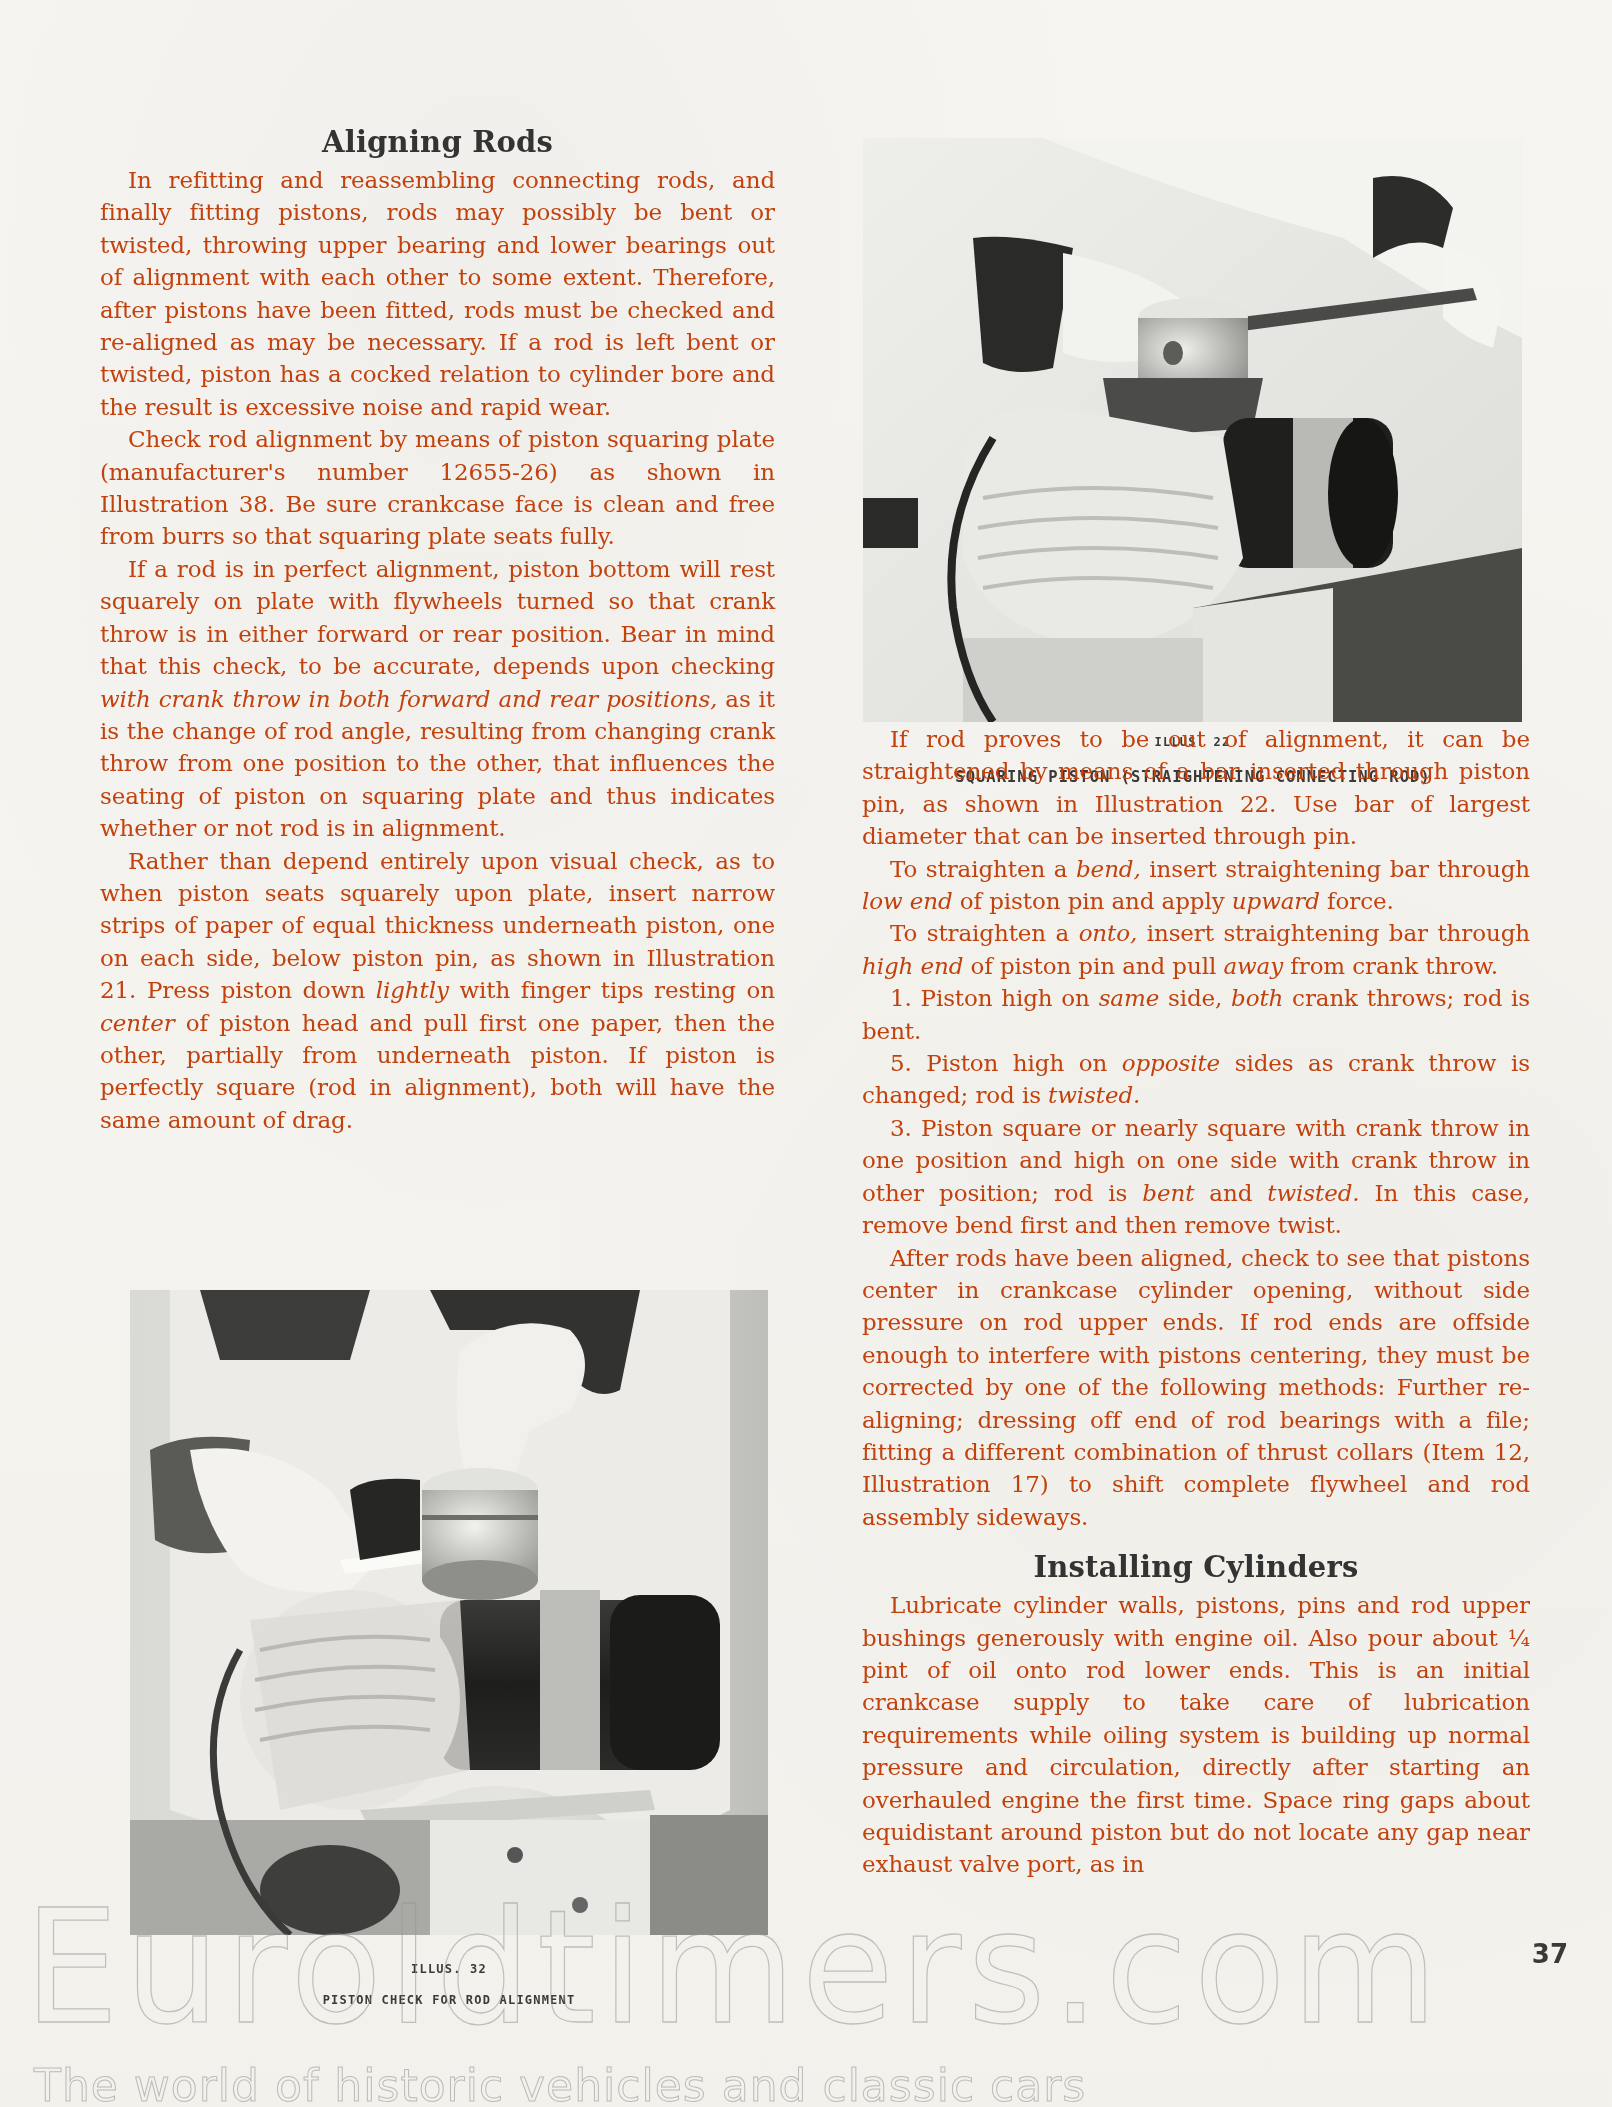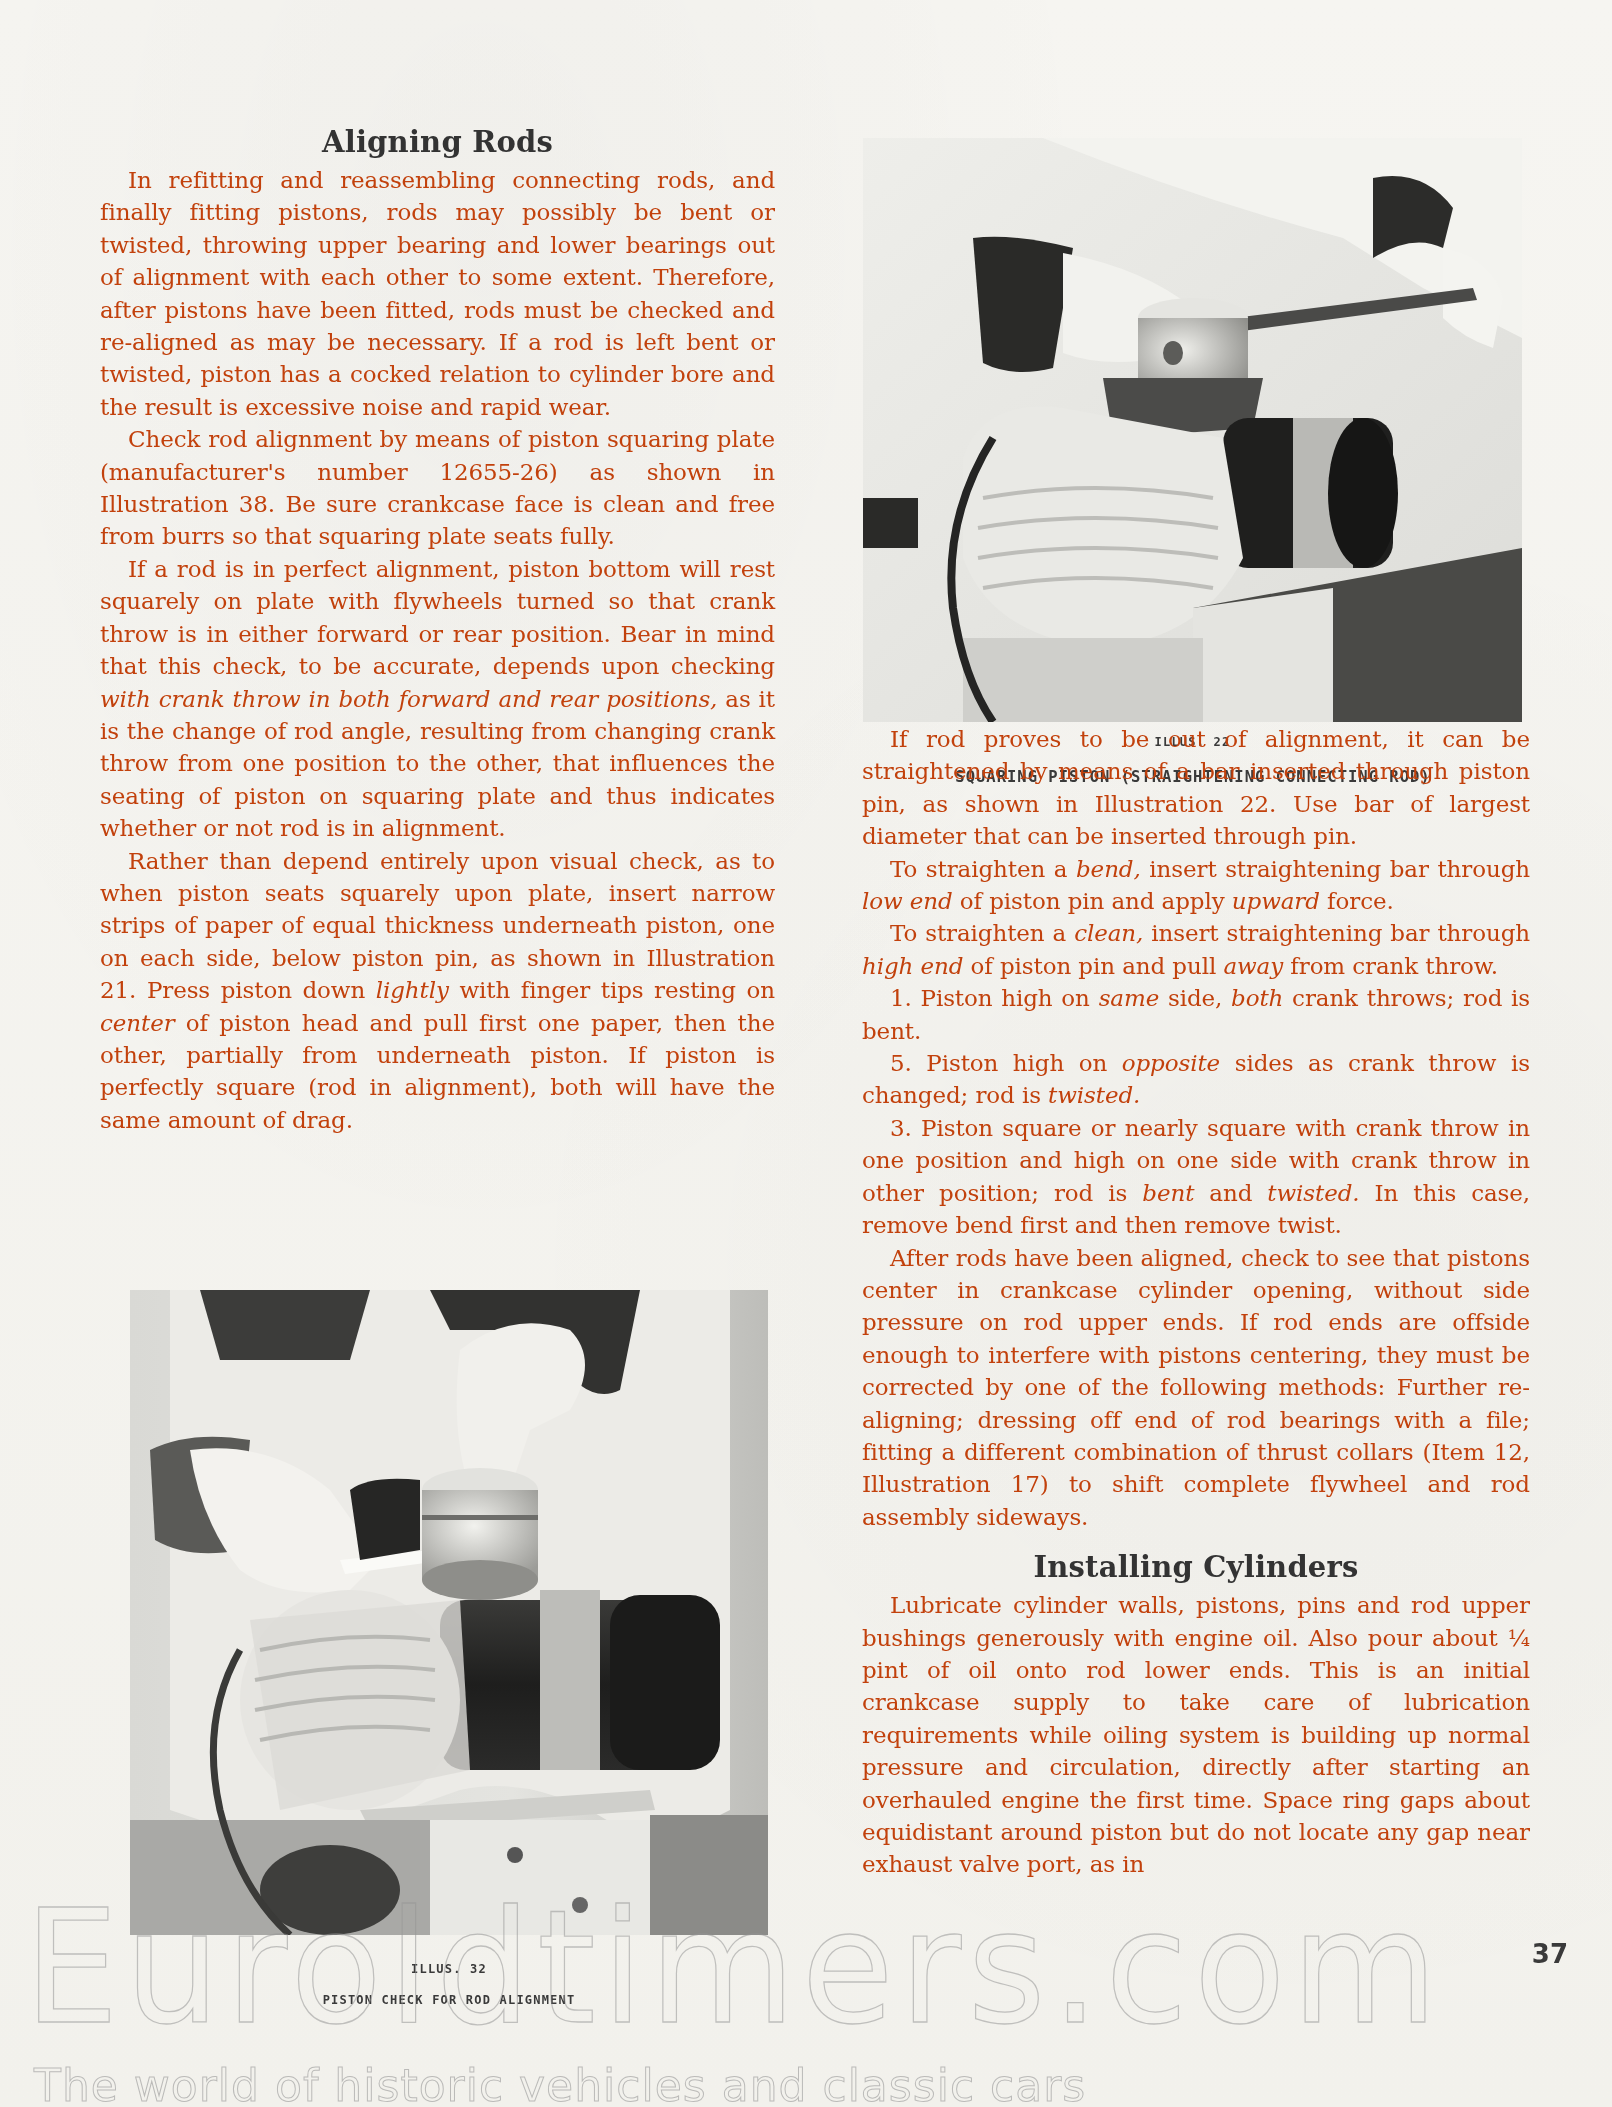--- a/index.html
+++ b/index.html
@@ -185,21 +185,21 @@
     <path d="M130 300 Q80 380 90 470 Q100 540 130 584" stroke="#252524" stroke-width="8" fill="none"></path>
   </svg>
 </div>
 <div class="caption" style="left:863px; width:659px; top:649px; top:652px; top:651px; top:655px; top:658px; top:657px; top:656px; top:654px; top:653px; top:650px; top:648px; top:646px; top:644px; top:642px; top:735px;">ILLUS. 22</div>
 <div class="caption" style="left:858px; width:670px; top:768px; font-size:15.5px; letter-spacing:1px;">SQUARING PISTON (STRAIGHTENING CONNECTING ROD)</div>
 
 <div class="col" style="left:862px; top:723px; width:668px;">
   <div style="margin-top:0;">
       <p class="para"><span>If rod proves to be out of alignment, it can be straightened by means of a bar inserted through pis­ton pin, as shown in Illustration 22. Use bar of largest diameter that can be inserted through pin.</span></p>
       <p class="para"><span>To straighten a </span><em>bend,</em><span> insert straightening bar through </span><em>low end</em><span> of piston pin and apply </span><em>upward</em><span> force.</span></p>
-      <p class="para"><span>To straighten a </span><em>clean,</em><span> insert straightening bar through </span><em>high end</em><span> of piston pin and pull </span><em>away</em><span> from crank throw.</span></p>
+      <p class="para"><span>To straighten a </span><em>onto,</em><span> insert straightening bar through </span><em>high end</em><span> of piston pin and pull </span><em>away</em><span> from crank throw.</span></p>
       <p class="para"><span>1. Piston high on </span><em>same</em><span> side, </span><em>both</em><span> crank throws; rod is bent.</span></p>
       <p class="para"><span>5. Piston high on </span><em>opposite</em><span> sides as crank throw is changed; rod is </span><em>twisted.</em></p>
       <p class="para"><span>3. Piston square or nearly square with crank throw in one position and high on one side with crank throw in other position; rod is </span><em>bent</em><span> and </span><em>twisted.</em><span> In this case, remove bend first and then remove twist.</span></p>
       <p class="para"><span>After rods have been aligned, check to see that pistons center in crankcase cylinder opening, with­out side pressure on rod upper ends. If rod ends are offside enough to interfere with pistons centering, they must be corrected by one of the following methods: Further re-aligning; dressing off end of rod bearings with a file; fitting a different combina­tion of thrust collars (Item 12, Illustration 17) to shift complete flywheel and rod assembly sideways.</span></p>
     </div>
   <h2 class="heading" style="margin-top:14px; margin-bottom:2px;">Installing Cylinders</h2>
   <div>
       <p class="para"><span>Lubricate cylinder walls, pistons, pins and rod upper bushings generously with engine oil. Also pour about ¼ pint of oil onto rod lower ends. This is an initial crankcase supply to take care of lubri­cation requirements while oiling system is building up normal pressure and circulation, directly after starting an overhauled engine the first time. Space ring gaps about equidistant around piston but do not locate any gap near exhaust valve port, as in</span></p>
     </div>
 </div>

